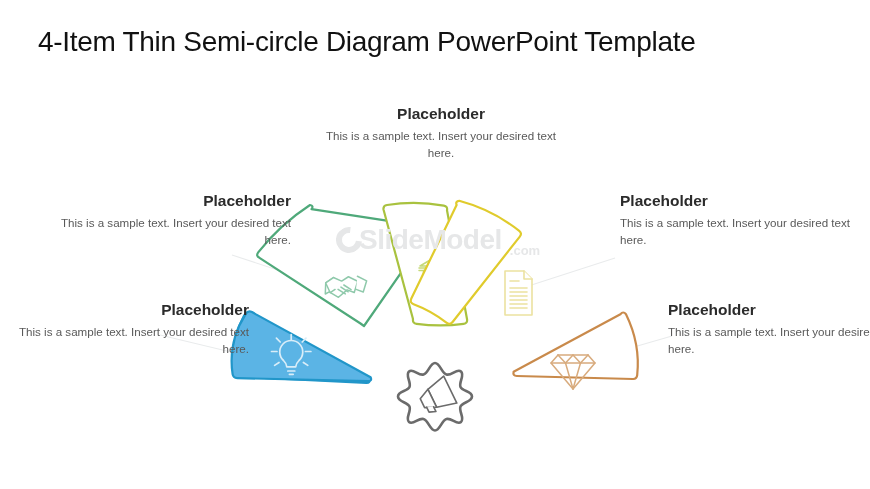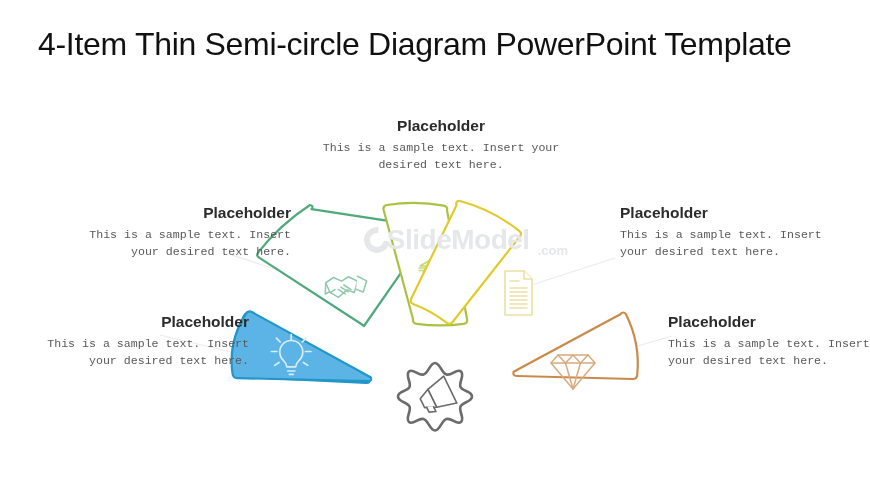--- a/index.html
+++ b/index.html
@@ -9,41 +9,40 @@
     font-family:"Liberation Sans", sans-serif;
     position:relative;
     overflow:hidden;
   }
   #slide { position:absolute; inset:0; background:#fff; }
 
   
   .slide-title {
     position:absolute;
     left:38px; top:26px;
-    font-size:32px;
+    font-size:28px;
     font-weight:400;
     color:#111111;
     letter-spacing:-0.3px;
     white-space:nowrap;
   }
 
   
-  .txt-block { position:absolute;margin-top:12px; }
+  .txt-block { position:absolute; }
   .txt-block .ph-title {
     font-size:15.5px;
     font-weight:bold;
     color:#2b2b2b;
     line-height:1.25;
     margin-bottom:5px;
   }
   .txt-block .ph-body {
     font-size:11.6px;
     color:#595959;
     line-height:1.45;
-    font-family:Liberation Mono, monospace;
   }
 
   .tb-top    { left:321px; top:104px; width:240px; text-align:center; }
   .tb-left1  { left:60px;  top:191px; width:231px; text-align:right; }
   .tb-left2  { left:18px;  top:300px; width:231px; text-align:right; }
   .tb-right1 { left:620px; top:191px; width:231px; text-align:left; }
   .tb-right2 { left:668px; top:300px; width:231px; text-align:left; }
 
   
   #diagram {
@@ -55,21 +54,20 @@
   #diagram * { pointer-events:auto; }
 
   
   .watermark {
     position:absolute;
     left:336px; top:218px;
     width:232px; height:44px;
     display:flex;
     align-items:center;
     pointer-events:none;
-    justify-content:flex-end;
   }
   .wm-ring {
     width:26px; height:26px;
     border:6px solid #e6e7e8;
     border-radius:50%;
     border-right-color:transparent;
     transform:rotate(-38deg);
     flex:0 0 auto;
   }
   .wm-text {

